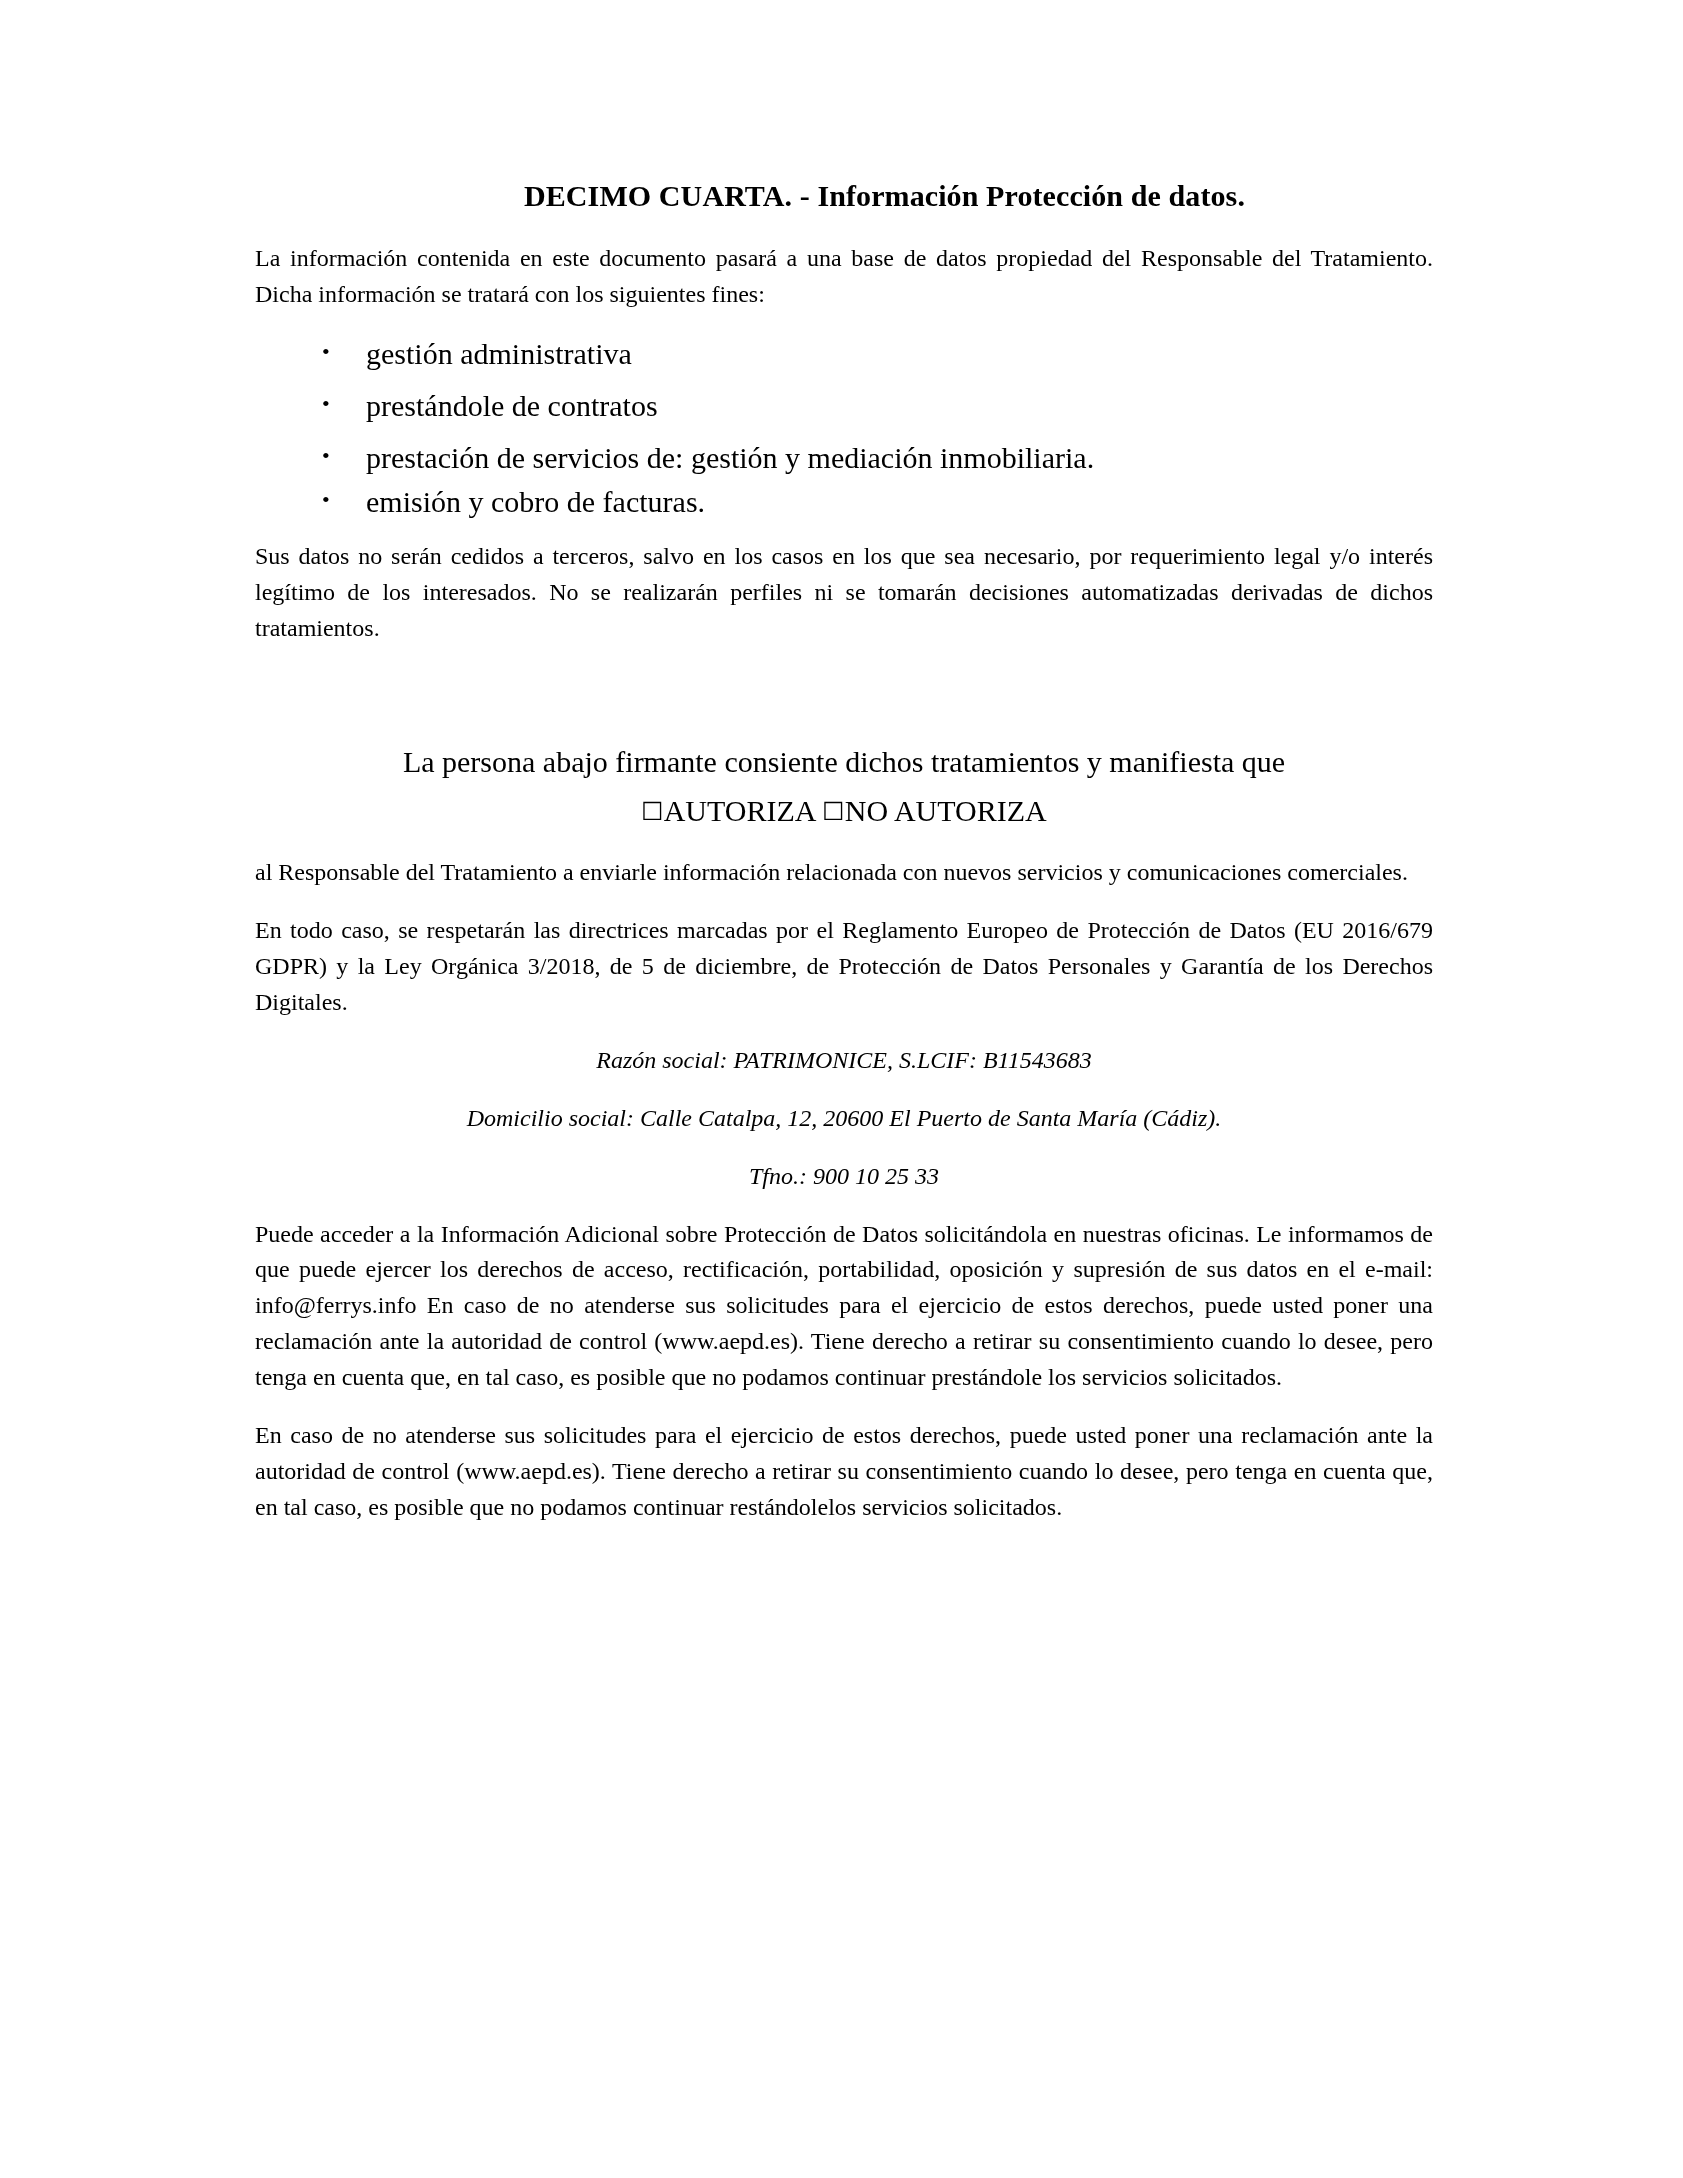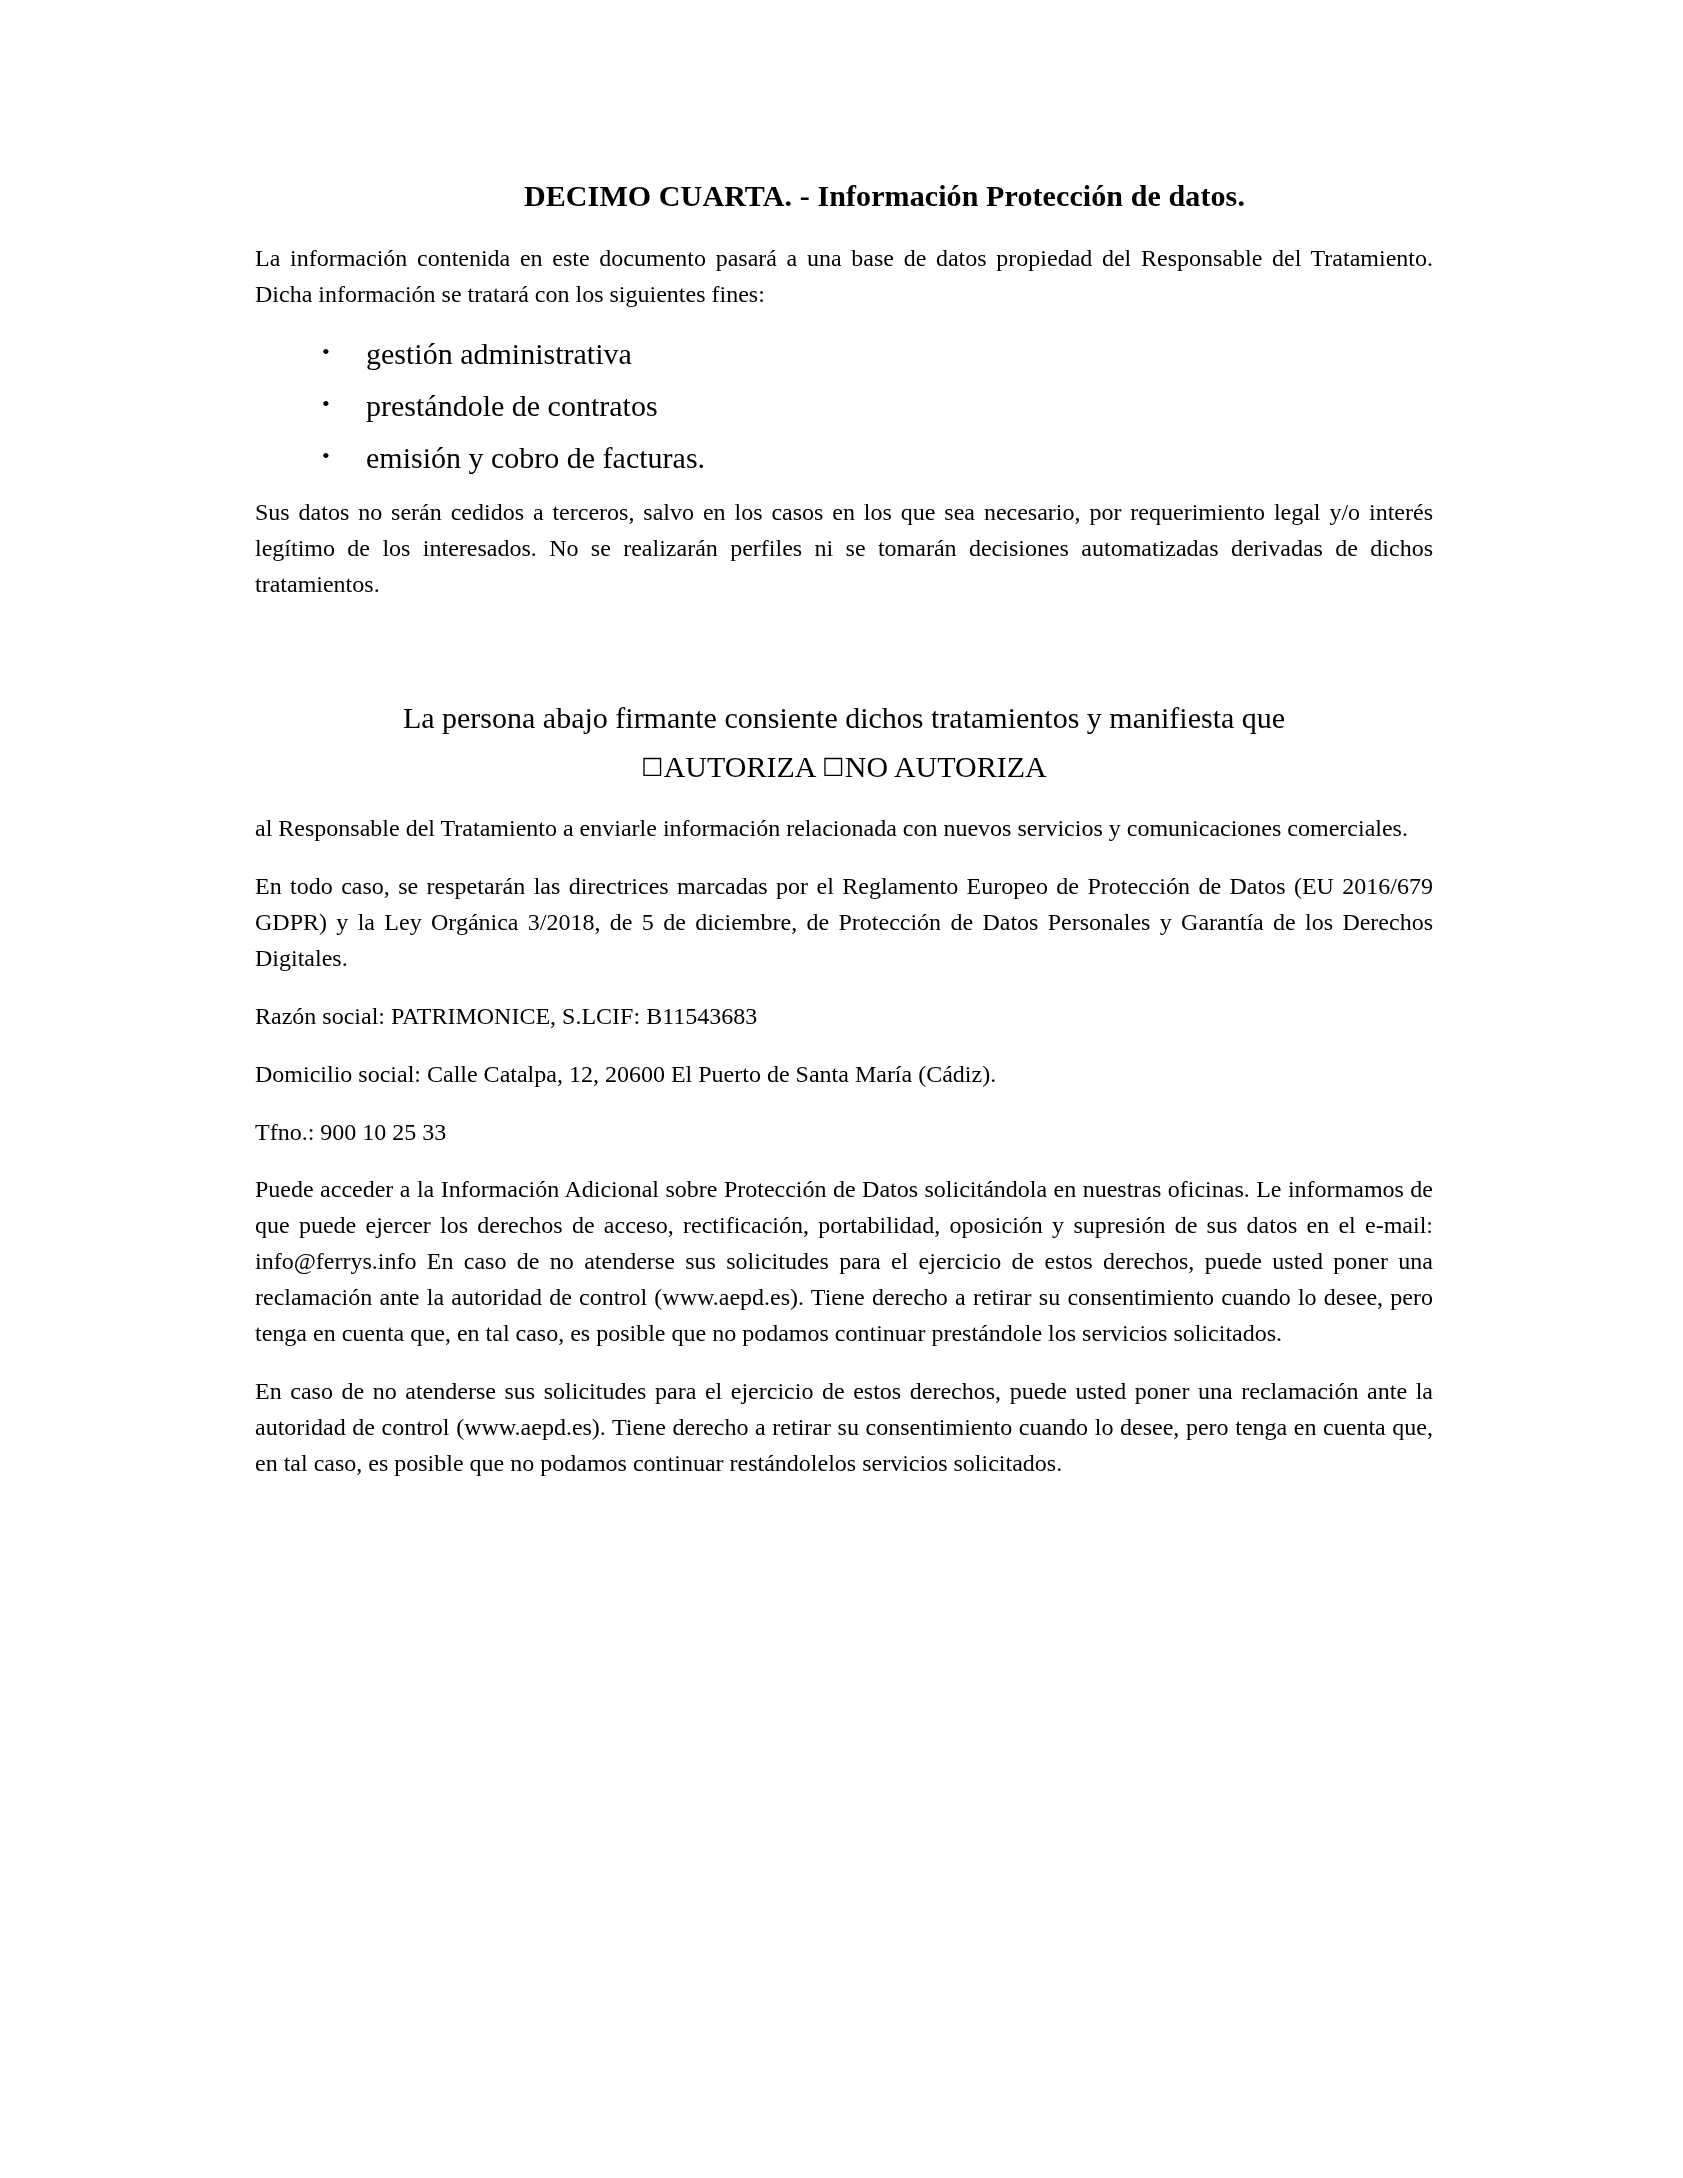--- a/index.html
+++ b/index.html
@@ -46,21 +46,22 @@
   p.para {
     font-size: 24px;
     line-height: 1.495;
     margin: 0 0 22px 0;
     text-align: justify;
     text-justify: inter-word;
     hyphens: none;
   }
 
   p.para.left {
-    text-align: left;
+    text-align: center;
+    font-style: italic;
   }
 
   ul.bullets {
     margin: 4px 0 18px 0;
     padding: 0;
     list-style: none;
   }
   ul.bullets li {
     font-size: 30px;
     line-height: 1.27;
@@ -155,20 +156,21 @@
 
   <div class="content">
 
     <h1 class="doc-title">DECIMO CUARTA. - Información Protección de datos.</h1>
 
     <p class="para">La información contenida en este documento pasará a una base de datos propiedad del Responsable del Tratamiento. Dicha información se tratará con los siguientes fines:</p>
 
     <ul class="bullets">
       <li>gestión administrativa</li>
       <li>prestándole de contratos</li>
+      <li class="tight">prestación de servicios de: gestión y mediación inmobiliaria.</li>
       <li class="tight">emisión y cobro de facturas.</li>
     </ul>
 
     <p class="para">Sus datos no serán cedidos a terceros, salvo en los casos en los que sea necesario, por requerimiento legal y/o interés legítimo de los interesados. No se realizarán perfiles ni se tomarán decisiones automatizadas derivadas de dichos tratamientos.</p>
 
     <div class="gap-lg"></div>
 
     <div class="consent-line">
       <span>La persona abajo firmante consiente dichos tratamientos y manifiesta que</span>
       <span class="cbrow">

